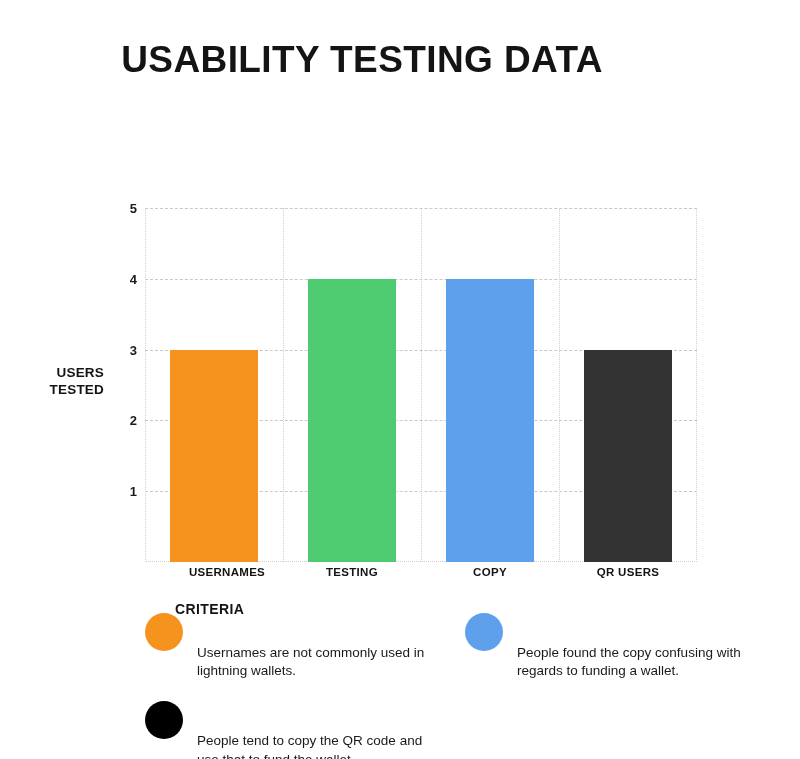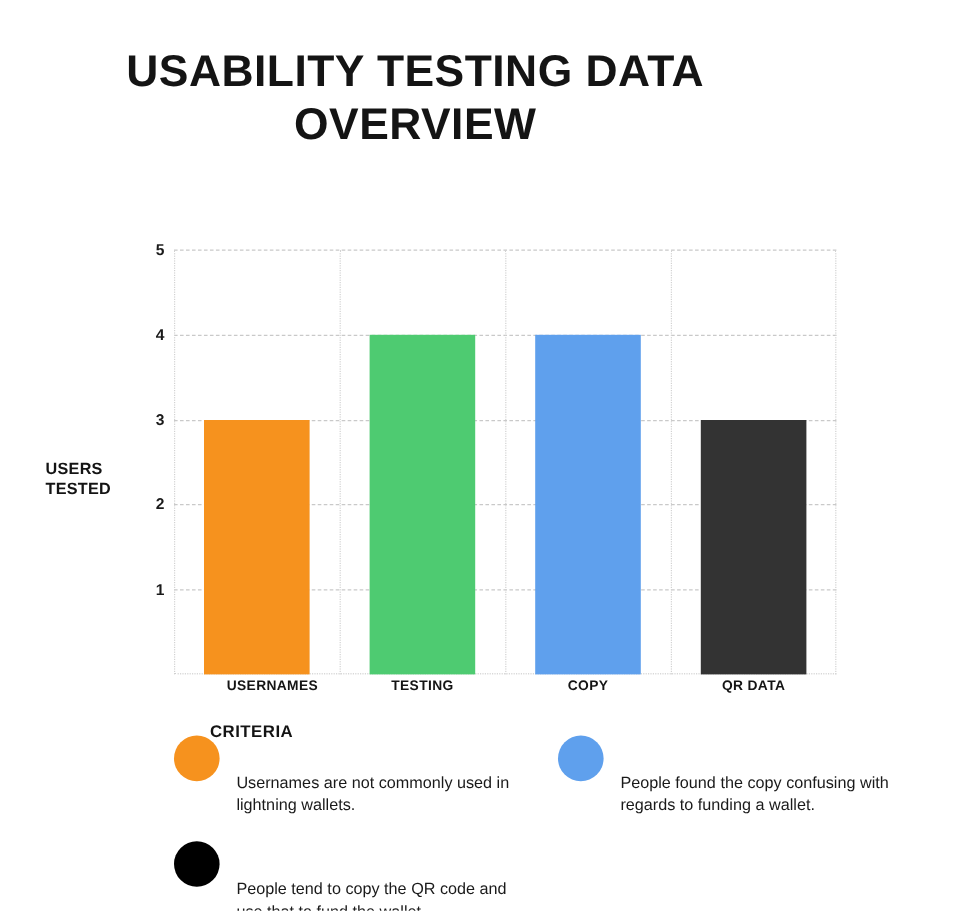--- a/index.html
+++ b/index.html
@@ -12,21 +12,21 @@
     background: #ffffff;
     font-family: "Liberation Sans", sans-serif;
     color: #1a1a1a;
     overflow: hidden;
     position: relative;
   }
 
   
   .title-block {
     position: absolute;
-    left: 0;
+    left: 16px;
     top: 38px;
     width: 692px;
     text-align: center;
   }
   .chart-title {
     font-size: 37px;
     font-weight: bold;
     letter-spacing: 0.4px;
     line-height: 1.18;
     color: #141414;
@@ -100,23 +100,22 @@
   }
   .y-axis-label {
     position: absolute;
     left: 38px;
     top: 365px;
     width: 66px;
     font-size: 13.5px;
     font-weight: bold;
     line-height: 1.25;
     color: #141414;
-    text-align: left;
+    text-align: right;
     letter-spacing: 0.2px;
-    margin-top: 18px;
   }
 
   
   .x-ticks {
     position: absolute;
     left: 145px;
     top: 566px;
     width: 552px;
     height: 20px;
   }
@@ -171,21 +170,20 @@
     max-width: 235px;
     margin-top: 28px;
   }
 </style>
 </head>
 <body>
 
 <div class="title-block">
   <h1 class="chart-title">
     <span>USABILITY TESTING DATA</span><br>
-    <span>OVERVIEW</span>
   </h1>
 </div>
 
 <div class="y-axis-label">
   <span>USERS</span><br>
   <span>TESTED</span>
 </div>
 
 <div class="y-ticks" id="y-ticks">
     <div class="y-tick" style="top: 0px;">5</div>
@@ -214,21 +212,21 @@
       <div class="bar" title="CHANNELS: 4" style="left: 163px; width: 88px; height: 283.2px; background: rgb(78, 203, 113);"></div>
       <div class="bar" title="COPY: 4" style="left: 301px; width: 88px; height: 283.2px; background: rgb(95, 160, 237);"></div>
       <div class="bar" title="QR CODE: 3" style="left: 439px; width: 88px; height: 212.4px; background: rgb(51, 51, 51);"></div>
     </div>
 </div>
 
 <div class="x-ticks" id="x-ticks">
     <div class="x-tick" style="left: 82px;">USERNAMES</div>
     <div class="x-tick" style="left: 207px;">TESTING</div>
     <div class="x-tick" style="left: 345px;">COPY</div>
-    <div class="x-tick" style="left: 483px;">QR DATA</div>
+    <div class="x-tick" style="left: 483px;">QR USERS</div>
   </div>
 <div class="x-axis-label">CRITERIA</div>
 
 <div class="legend" id="legend">
     <div class="legend-item">
       <span class="legend-swatch" style="background: rgb(246, 146, 30);"></span>
       <span class="legend-text">Usernames are not commonly used in lightning wallets.</span>
     </div>
     <div class="legend-item">
       <span class="legend-swatch" style="background: rgb(95, 160, 237);"></span>

